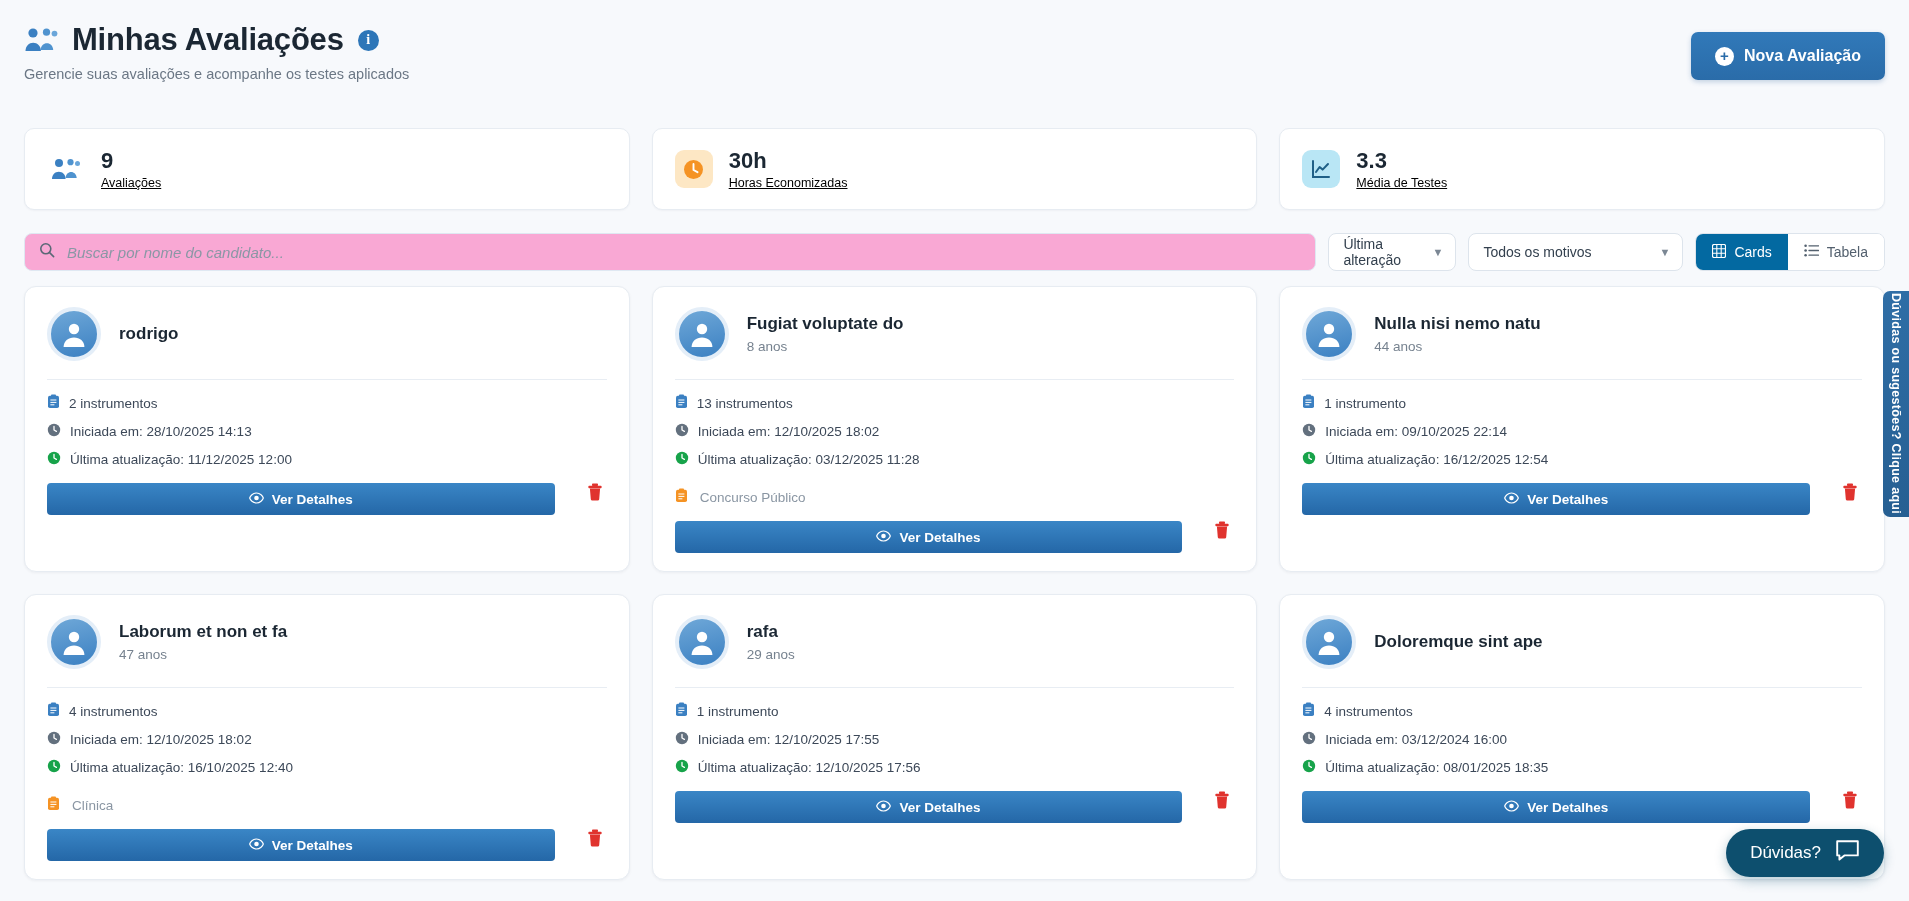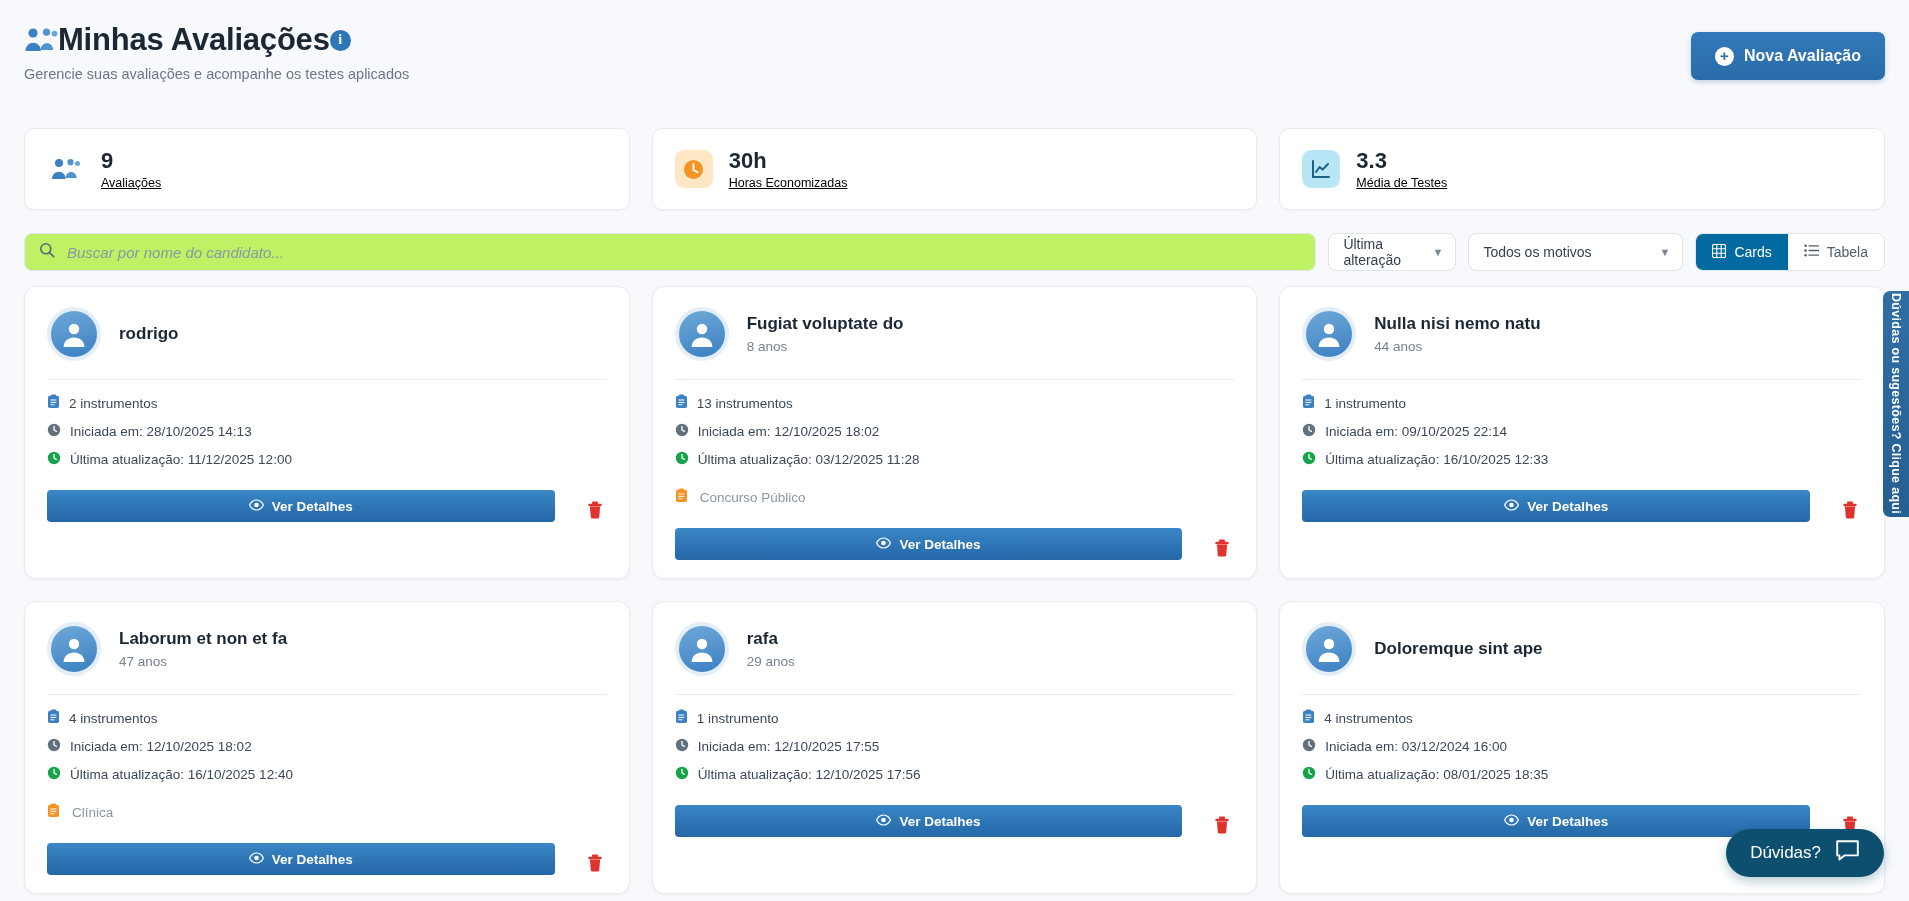--- a/index.html
+++ b/index.html
@@ -8,21 +8,21 @@
     width: 1909px; height: 901px;
     background: #f7f9fc;
     font-family: "Liberation Sans", sans-serif;
     overflow: hidden;
   }
   .page { position: relative; width: 1909px; height: 901px; background: #f7f9fc; }
 
   
   .header { position: absolute; left: 0; top: 0; width: 1909px; height: 100px; }
   .header-left { position: absolute; left: 24px; top: 22px; }
-  .title-row { display: flex; align-items: center; gap: 0; }
+  .title-row { display: flex; align-items: center; gap: 14px; }
   .people-icon { width: 34px; height: 30px; position: relative; display: inline-block; }
   .page-title { font-size: 31px; font-weight: bold; color: #1b2733; letter-spacing: -0.2px; }
   .info-badge {
     width: 21px; height: 21px; border-radius: 50%;
     background: #2d76b8; color: #fff;
     font-size: 14px; font-weight: bold; font-family: "Liberation Serif", serif;
     display: flex; align-items: center; justify-content: center;
     line-height: 1;
   }
   .subtitle { margin-top: 8px; font-size: 14.5px; color: #6b7785; }
@@ -55,21 +55,21 @@
   .si-green { background: #d9f7e5; }
   .si-orange { background: #fde7c4; }
   .si-cyan  { background: #b9e6f5; }
   .stat-text { display: flex; flex-direction: column; justify-content: center; }
   .stat-value { font-size: 22px; font-weight: bold; color: #1b2733; line-height: 1.15; }
   .stat-label { font-size: 12.5px; color: #000000; margin-top: 3px; text-decoration: underline; }
 
   
   .toolbar { position: absolute; left: 24px; top: 232px; width: 1861px; height: 40px; display: flex; gap: 12px; align-items: center; }
   .search-wrap {
-    flex: 1; height: 38px; background: #bef264; border: 1px solid #dfe8f2; border-radius: 8px;
+    flex: 1; height: 38px; background: #f9a8d4; border: 1px solid #dfe8f2; border-radius: 8px;
     display: flex; align-items: center; padding: 0 14px; gap: 12px;
   }
   .search-input {
     flex: 1; border: none; outline: none; background: transparent;
     font-size: 15px; font-style: italic; color: #5c6b7a;
     font-family: "Liberation Sans", sans-serif;
   }
   .search-input::placeholder { color: #8a97a5; font-style: italic; }
   .select-box {
     height: 38px; background: #fff; border: 1px solid #dde4ec; border-radius: 8px;
@@ -101,21 +101,21 @@
     width: 54px; height: 54px; border-radius: 50%; flex: none;
     background: linear-gradient(165deg,#6fa8d8 0%,#3b80c2 100%);
     border: 4px solid #e4eef8;
     display: flex; align-items: center; justify-content: center;
   }
   .cand-name { font-size: 17px; font-weight: bold; color: #1b2733; }
   .cand-age { font-size: 13.5px; color: #76828f; margin-top: 5px; }
   .divider { height: 1px; background: #e8edf3; margin: 0 0 14px 0; }
   .meta-row { display: flex; align-items: center; gap: 9px; font-size: 13.5px; color: #3c4858; margin-bottom: 11px; }
   .meta-row.tag { color: #8a96a3; margin-top: 20px; gap: 12px; }
-  .card-actions { display: flex; align-items: flex-end; gap: 28px; margin-top: 22px; }
+  .card-actions { display: flex; align-items: flex-start; gap: 28px; margin-top: 15px; }
   .details-btn {
     flex: 1; height: 32px; border: none; border-radius: 4px;
     background: linear-gradient(180deg,#3a86c6 0%,#2467a7 100%);
     color: #fff; font-size: 13.5px; font-weight: bold;
     font-family: "Liberation Sans", sans-serif;
     display: flex; align-items: center; justify-content: center; gap: 8px; cursor: pointer;
   }
   .trash-btn { background: none; border: none; cursor: pointer; padding: 0 4px; display: flex; align-items: center; }
 
   
@@ -396,21 +396,21 @@
               <circle cx="7" cy="7" r="6.2" fill="#63707e"></circle>
               <path d="M7 3.4V7l2.4 1.4" stroke="#fff" stroke-width="1.3" fill="none" stroke-linecap="round"></path>
             </svg></span>
       <span>Iniciada em: 09/10/2025 22:14</span>
     </div>
     <div class="meta-row">
       <span><svg width="14" height="14" viewBox="0 0 14 14">
               <circle cx="7" cy="7" r="6.2" fill="#17a34a"></circle>
               <path d="M7 3.4V7l2.4 1.4" stroke="#fff" stroke-width="1.3" fill="none" stroke-linecap="round"></path>
             </svg></span>
-      <span>Última atualização: 16/10/2025 12:33</span>
+      <span>Última atualização: 16/12/2025 12:54</span>
     </div>
 
     <div class="card-actions">
       <button class="details-btn">
         <span><svg width="15" height="12" viewBox="0 0 15 12">
                 <path d="M7.5 1C3.9 1 1.2 4 .7 6c.5 2 3.2 5 6.8 5s6.3-3 6.8-5c-.5-2-3.2-5-6.8-5z" stroke="#fff" stroke-width="1.2" fill="none"></path>
                 <circle cx="7.5" cy="6" r="2.3" fill="#fff"></circle>
               </svg></span>
         <span>Ver Detalhes</span>
       </button>

